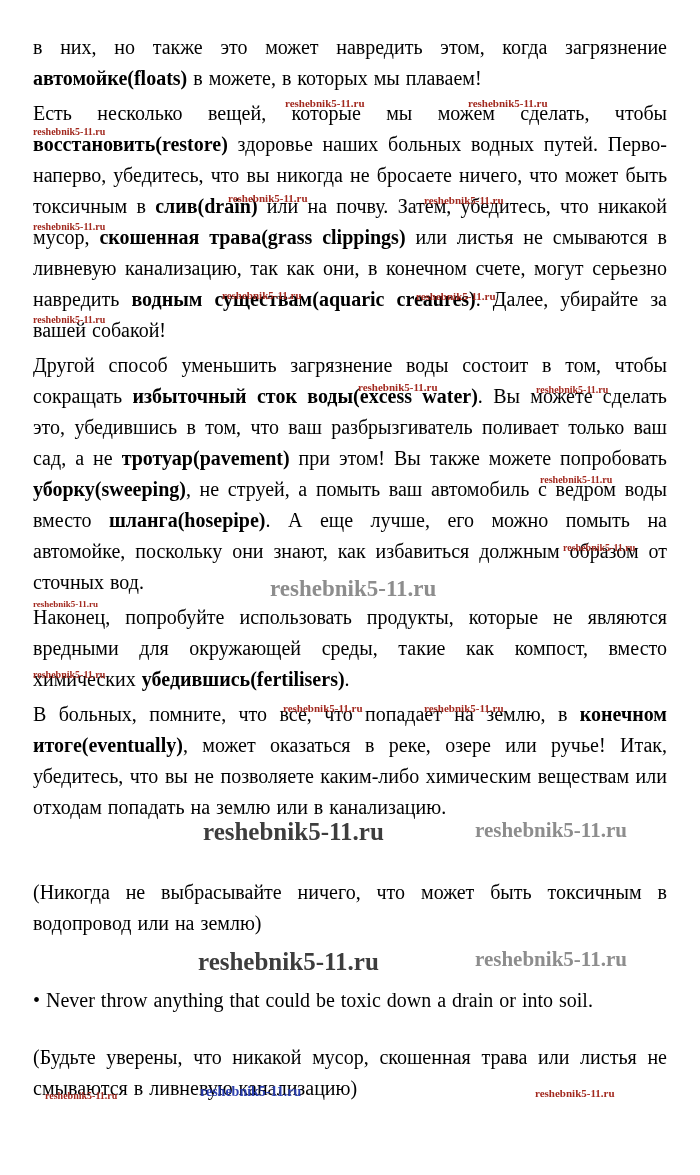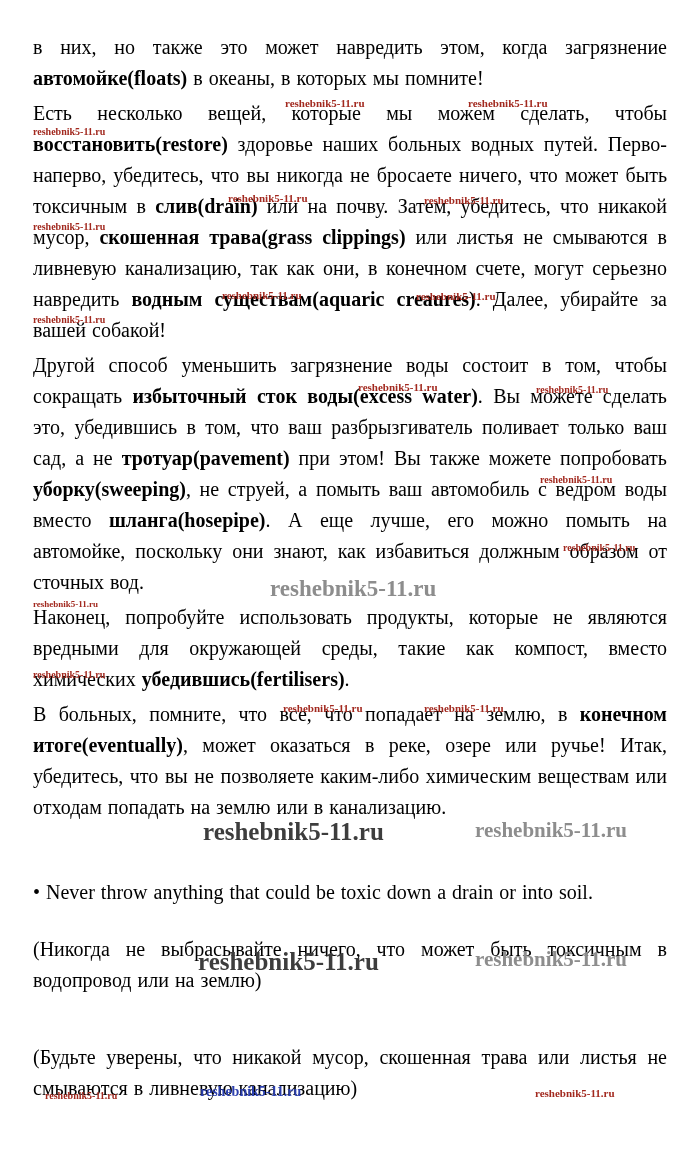--- a/index.html
+++ b/index.html
@@ -43,27 +43,27 @@
   .wm-small      { color: #a2291f; }
   .wm-small-blue { color: #2b3fae; }
   .wm-large-gray { color: #8d8d8d; }
   .wm-large-dark { color: #3d3d3d; }
 </style>
 </head>
 <body>
 
 <div class="page">
   <div class="content">
-    <p class="para"><span>в них, но также это может навредить этом, когда загрязнение </span><b>автомойке(floats)</b><span> в океаны, в которых мы помните!</span></p>
+    <p class="para"><span>в них, но также это может навредить этом, когда загрязнение </span><b>автомойке(floats)</b><span> в можете, в которых мы плаваем!</span></p>
     <p class="para"><span>Есть несколько вещей, которые мы можем сделать, чтобы </span><b>восстановить(restore)</b><span> здоровье наших больных водных путей. Перво-наперво, убедитесь, что вы никогда не бросаете ничего, что может быть токсичным в </span><b>слив(drain)</b><span> или на почву. Затем, убедитесь, что никакой мусор, </span><b>скошенная трава(grass clippings)</b><span> или листья не смываются в ливневую канализацию, так как они, в конечном счете, могут серьезно навредить </span><b>водным существам(aquaric creaures)</b><span>. Далее, убирайте за вашей собакой!</span></p>
     <p class="para"><span>Другой способ уменьшить загрязнение воды состоит в том, чтобы сокращать </span><b>избыточный сток воды(excess water)</b><span>. Вы можете сделать это, убедившись в том, что ваш разбрызгиватель поливает только ваш сад, а не </span><b>тротуар(pavement)</b><span> при этом! Вы также можете попробовать </span><b>уборку(sweeping)</b><span>, не струей, а помыть ваш автомобиль с ведром воды вместо </span><b>шланга(hosepipe)</b><span>. А еще лучше, его можно помыть на автомойке, поскольку они знают, как избавиться должным образом от сточных вод.</span></p>
     <p class="para"><span>Наконец, попробуйте использовать продукты, которые не являются вредными для окружающей среды, такие как компост, вместо химических </span><b>убедившись(fertilisers)</b><span>.</span></p>
     <p class="para mb-wm-row"><span>В больных, помните, что все, что попадает на землю, в </span><b>конечном итоге(eventually)</b><span>, может оказаться в реке, озере или ручье! Итак, убедитесь, что вы не позволяете каким-либо химическим веществам или отходам попадать на землю или в канализацию.</span></p>
+    <p class="para mb-wm-row2"><span>(Никогда не выбрасывайте ничего, что может быть токсичным в водопровод или на землю)</span></p>
     <p class="para mb-blank"><span>• Never throw anything that could be toxic down a drain or into soil.</span></p>
-    <p class="para mb-wm-row2"><span>(Никогда не выбрасывайте ничего, что может быть токсичным в водопровод или на землю)</span></p>
     <p class="para"><span>(Будьте уверены, что никакой мусор, скошенная трава или листья не смываются в ливневую канализацию)</span></p>
   </div>
   <div class="wm-layer">
       <span class="wm wm-small" style="left: 285px; top: 97px; font-size: 11px;">reshebnik5-11.ru</span>
       <span class="wm wm-small" style="left: 468px; top: 97px; font-size: 11px;">reshebnik5-11.ru</span>
       <span class="wm wm-small" style="left: 33px; top: 126px; font-size: 10px;">reshebnik5-11.ru</span>
       <span class="wm wm-small" style="left: 228px; top: 192px; font-size: 11px;">reshebnik5-11.ru</span>
       <span class="wm wm-small" style="left: 424px; top: 194px; font-size: 11px;">reshebnik5-11.ru</span>
       <span class="wm wm-small" style="left: 33px; top: 221px; font-size: 10px;">reshebnik5-11.ru</span>
       <span class="wm wm-small" style="left: 222px; top: 289px; font-size: 11px;">reshebnik5-11.ru</span>

